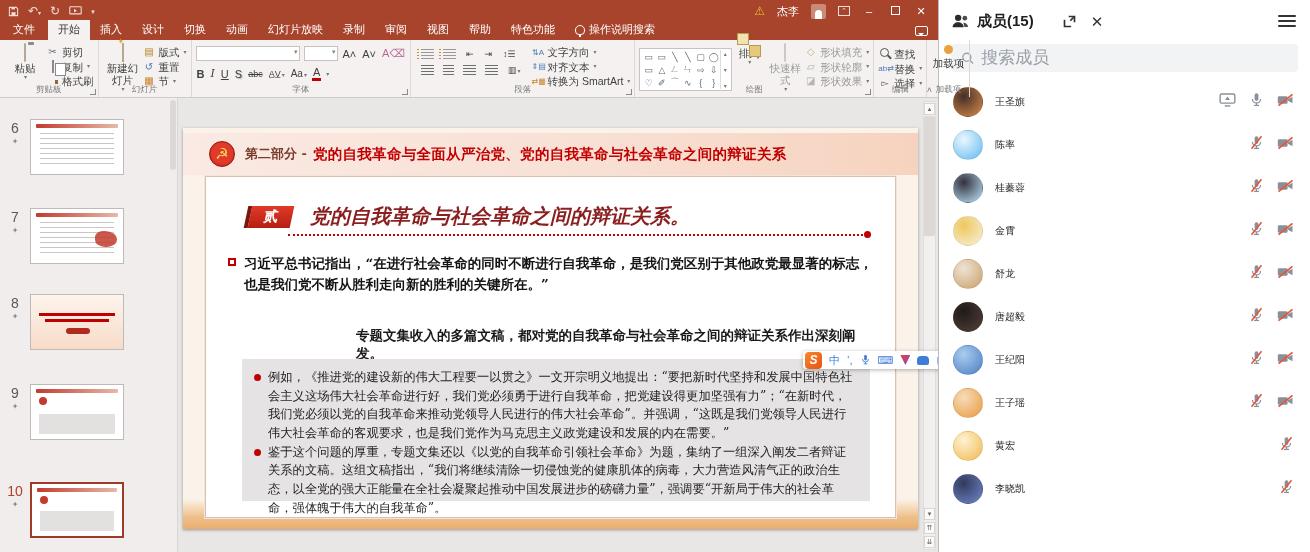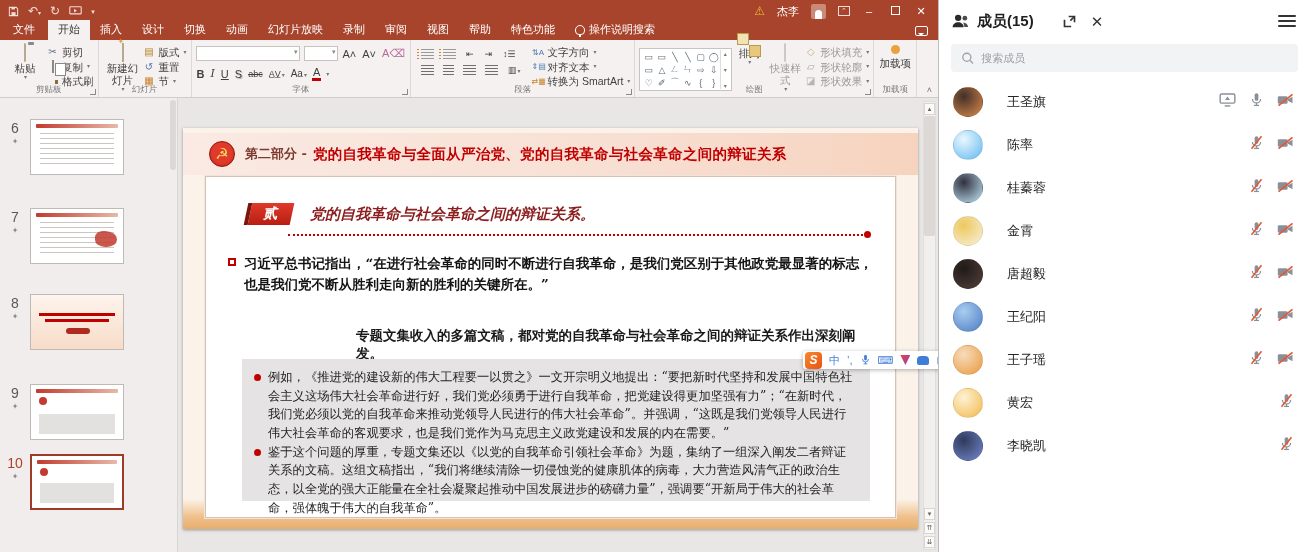--- a/index.html
+++ b/index.html
@@ -96,21 +96,21 @@
      background:linear-gradient(180deg,rgba(242,200,146,0),#EFC08A 60%,#E8AE6F); }
   .slide-header { position:absolute; top:5px; left:0; right:0; height:42px;
      background:linear-gradient(90deg,#FAEAE3,#F8DFD3 60%,#F6D3BE);
      display:flex; align-items:center; padding-left:26px; }
   .emblem { width:26px; height:26px; border-radius:50%; background:radial-gradient(circle at 50% 45%,#E03A2A 55%,#B71E12); color:#F6D463; font-size:15px; display:flex; align-items:center; justify-content:center; border:1.5px solid #8f1408; margin-right:10px; flex:none; }
   .part { font-size:13px; font-weight:bold; color:#7A3B2E; margin-right:6px; white-space:nowrap; font-family:"DejaVu Serif",serif; }
   .htitle { font-size:14.5px; font-weight:bold; color:#C00000; font-family:"DejaVu Serif",serif; letter-spacing:.3px; }
   .slide-inner { position:absolute; left:22px; top:48px; width:691px; height:342px; background:#fff; border:1px solid #d8c0b2; box-shadow:0 0 0 1px #f3e4da; z-index:1; }
   .sec-row { position:absolute; top:26px; left:40px; display:flex; align-items:center; }
   .sec-badge { background:linear-gradient(180deg,#E03A2A,#B71E12); color:#fff; font-size:14px; font-weight:bold; padding:2px 14px; transform:skewX(-12deg); border-left:4px solid #7c150c; }
-  .sec-title { margin-left:18px; font-size:15px; font-weight:bold; font-style:italic; color:#8B1F1F; font-family:"DejaVu Serif",serif; }
+  .sec-title { margin-left:18px; font-size:20px; font-weight:bold; font-style:italic; color:#8B1F1F; font-family:"DejaVu Serif",serif; }
   .dotline { position:absolute; top:57px; left:82px; right:28px; border-top:2.5px dotted #C00000; }
   .dotline:after { content:""; position:absolute; right:-4px; top:-5px; width:7px; height:7px; border-radius:50%; background:#C00000; }
   .quote { position:absolute; top:76px; left:22px; right:18px; display:flex; }
   .sqbul { width:8px; height:8px; border:2px solid #C00000; margin:5px 8px 0 0; flex:none; }
   .quote p { font-size:13.5px; line-height:1.55; color:#141414; font-weight:600; font-family:"DejaVu Serif",serif; }
   .emph { position:absolute; top:150px; left:150px; right:20px; font-size:13.5px; font-weight:bold; color:#1a1a1a; font-family:"DejaVu Serif",serif; }
   .graybox { position:absolute; top:182px; left:36px; width:628px; height:142px; background:#E5E3E3; padding:9px 14px 8px 26px; }
   .graybox li { list-style:none; position:relative; font-size:12.3px; line-height:1.52; color:#1f1f1f; font-family:"DejaVu Serif",serif; font-weight:500; }
   .graybox li:before { content:""; position:absolute; left:-14px; top:6px; width:7px; height:7px; border-radius:50%; background:#C00000; }
 
@@ -130,26 +130,26 @@
 
   
   .panel { flex:1; background:#fff; border-left:1px solid #bfbdbb; display:flex; flex-direction:column; overflow:hidden; }
   .p-header { height:42px; display:flex; align-items:center; padding:0 14px 0 12px; flex:none; }
   .p-title { font-size:15px; font-weight:bold; color:#1f1f1f; margin-left:7px; }
   .p-hicons { display:flex; align-items:center; gap:14px; margin-left:28px; }
   .p-close { font-size:15px; color:#333; line-height:1; }
   .burger { margin-left:auto; width:18px; display:flex; flex-direction:column; gap:3px; }
   .burger i { height:2px; background:#333; border-radius:1px; }
   .p-search { margin:2px 12px 8px; height:28px; background:#F2F3F5; border-radius:4px; display:flex; align-items:center; padding:0 10px; gap:7px; flex:none; }
-  .p-search input { border:none; outline:none; background:transparent; font-size:11px; color:#737373; width:100%; font-family:"Liberation Sans",sans-serif; }
+  .p-search input { border:none; outline:none; background:transparent; font-size:17px; color:#737373; width:100%; font-family:"Liberation Sans",sans-serif; }
   .p-search input::placeholder { color:#9aa0a6; }
   .mlist { flex:1; overflow:hidden; }
   .mrow { height:43px; display:flex; align-items:center; padding:0 16px 0 14px; }
   .mavatar { width:30px; height:30px; border-radius:50%; flex:none; border:1px solid rgba(0,0,0,.06); }
-  .mname { font-size:13px; color:#262626; margin-left:24px; font-weight:500; }
+  .mname { font-size:10px; color:#262626; margin-left:12px; font-weight:500; }
   .micons { margin-left:auto; display:flex; align-items:center; gap:13px; }
 </style>
 </head>
 <body>
 
 <div class="app">
 
   <div class="ppt">
 
     <div class="titlebar">
@@ -367,20 +367,39 @@
           <div class="smallbtn gray">
               <span class="sic" style="color:#b5b5b5">◪</span>
               <span>形状效果</span>
               <span class="dd">▾</span>
             </div>
         </div>
         <div class="rlabel"><span>绘图</span></div>
         <span class="launcher"></span>
       </div>
 
+      <div class="rgroup">
+        <div class="smallcol" style="padding-top:5px">
+          <div class="smallbtn">
+              <span class="sic"><span class="ic-search"></span></span>
+              <span>查找</span>
+            </div>
+          <div class="smallbtn">
+              <span class="sic" style="color:#4a7ab5;font-size:8px">ab⇄</span>
+              <span>替换</span>
+              <span class="dd">▾</span>
+            </div>
+          <div class="smallbtn">
+              <span class="sic" style="font-size:9px">▻</span>
+              <span>选择</span>
+              <span class="dd">▾</span>
+            </div>
+        </div>
+        <div class="rlabel"><span>编辑</span></div>
+      </div>
 
       <div class="rgroup">
         <div class="bigbtn" style="width:34px">
           <span class="ic-dot-addin"></span>
           <span>加载项</span>
         </div>
         <div class="rlabel"><span>加载项</span></div>
       </div>
       <span class="ribbon-collapse">˄</span>
     </div>
@@ -412,21 +431,21 @@
             </div>
           </div>
           <div class="thumb-item" style="top: 286px;">
             <div class="tnum">9<span class="star">✦</span></div>
             <div class="thumb">
               <div class="t-head"></div>
               <div class="t-redcirc"></div>
               <div class="t-graybox"></div>
             </div>
           </div>
-          <div class="thumb-item" style="top: 356px;">
+          <div class="thumb-item" style="top: 384px;">
             <div class="tnum" style="color: rgb(176, 64, 46);">10<span class="star">✦</span></div>
             <div class="thumb selected">
               <div class="t-head"></div>
               <div class="t-redcirc"></div>
               <div class="t-graybox"></div>
             </div>
           </div>
         </div>
       <div class="editor">
         <div class="slide">
@@ -580,74 +599,92 @@
                 <line x1="4" y1="22" x2="20" y2="2" stroke="#E0593B" stroke-width="2.6"></line>
               </svg></span>
             <span><svg width="17" height="14" viewBox="0 0 24 20">
                 <rect x="1" y="4.5" width="14" height="11" rx="2" fill="#8a9099"></rect>
                 <path d="M15.5 9l6.5-3.5v9L15.5 11z" fill="#8a9099"></path>
                 <line x1="2" y1="18" x2="22" y2="2" stroke="#E0593B" stroke-width="2.6"></line>
               </svg></span>
           </div>
         </div>
         <div class="mrow">
-          <div class="mavatar" style="background: radial-gradient(circle at 35% 30%, rgb(32, 26, 24), rgb(83, 64, 58));"></div>
-          <span class="mname">唐超毅</span>
+          <div class="mavatar" style="background: radial-gradient(circle at 35% 30%, rgb(239, 227, 211), rgb(200, 160, 106));"></div>
+          <span class="mname">舒龙</span>
           <div class="micons">
             <span><svg width="15" height="15" viewBox="0 0 24 24">
                 <rect x="9" y="2" width="6" height="12" rx="3" fill="#8a9099"></rect>
                 <path d="M5.5 11a6.5 6.5 0 0 0 13 0" fill="none" stroke="#8a9099" stroke-width="2"></path>
                 <line x1="12" y1="17.5" x2="12" y2="21" stroke="#8a9099" stroke-width="2"></line>
                 <line x1="8" y1="21.5" x2="16" y2="21.5" stroke="#8a9099" stroke-width="2"></line>
                 <line x1="4" y1="22" x2="20" y2="2" stroke="#E0593B" stroke-width="2.6"></line>
               </svg></span>
             <span><svg width="17" height="14" viewBox="0 0 24 20">
                 <rect x="1" y="4.5" width="14" height="11" rx="2" fill="#8a9099"></rect>
                 <path d="M15.5 9l6.5-3.5v9L15.5 11z" fill="#8a9099"></path>
                 <line x1="2" y1="18" x2="22" y2="2" stroke="#E0593B" stroke-width="2.6"></line>
               </svg></span>
           </div>
         </div>
         <div class="mrow">
-          <div class="mavatar" style="background: radial-gradient(circle at 35% 30%, rgb(169, 205, 239), rgb(77, 125, 196));"></div>
-          <span class="mname">王纪阳</span>
+          <div class="mavatar" style="background: radial-gradient(circle at 35% 30%, rgb(32, 26, 24), rgb(83, 64, 58));"></div>
+          <span class="mname">唐超毅</span>
           <div class="micons">
             <span><svg width="15" height="15" viewBox="0 0 24 24">
                 <rect x="9" y="2" width="6" height="12" rx="3" fill="#8a9099"></rect>
                 <path d="M5.5 11a6.5 6.5 0 0 0 13 0" fill="none" stroke="#8a9099" stroke-width="2"></path>
                 <line x1="12" y1="17.5" x2="12" y2="21" stroke="#8a9099" stroke-width="2"></line>
                 <line x1="8" y1="21.5" x2="16" y2="21.5" stroke="#8a9099" stroke-width="2"></line>
                 <line x1="4" y1="22" x2="20" y2="2" stroke="#E0593B" stroke-width="2.6"></line>
               </svg></span>
             <span><svg width="17" height="14" viewBox="0 0 24 20">
                 <rect x="1" y="4.5" width="14" height="11" rx="2" fill="#8a9099"></rect>
                 <path d="M15.5 9l6.5-3.5v9L15.5 11z" fill="#8a9099"></path>
                 <line x1="2" y1="18" x2="22" y2="2" stroke="#E0593B" stroke-width="2.6"></line>
               </svg></span>
           </div>
         </div>
         <div class="mrow">
-          <div class="mavatar" style="background: radial-gradient(circle at 35% 30%, rgb(247, 220, 186), rgb(232, 154, 65));"></div>
-          <span class="mname">王子瑶</span>
+          <div class="mavatar" style="background: radial-gradient(circle at 35% 30%, rgb(169, 205, 239), rgb(77, 125, 196));"></div>
+          <span class="mname">王纪阳</span>
           <div class="micons">
             <span><svg width="15" height="15" viewBox="0 0 24 24">
                 <rect x="9" y="2" width="6" height="12" rx="3" fill="#8a9099"></rect>
                 <path d="M5.5 11a6.5 6.5 0 0 0 13 0" fill="none" stroke="#8a9099" stroke-width="2"></path>
                 <line x1="12" y1="17.5" x2="12" y2="21" stroke="#8a9099" stroke-width="2"></line>
                 <line x1="8" y1="21.5" x2="16" y2="21.5" stroke="#8a9099" stroke-width="2"></line>
                 <line x1="4" y1="22" x2="20" y2="2" stroke="#E0593B" stroke-width="2.6"></line>
               </svg></span>
             <span><svg width="17" height="14" viewBox="0 0 24 20">
                 <rect x="1" y="4.5" width="14" height="11" rx="2" fill="#8a9099"></rect>
                 <path d="M15.5 9l6.5-3.5v9L15.5 11z" fill="#8a9099"></path>
                 <line x1="2" y1="18" x2="22" y2="2" stroke="#E0593B" stroke-width="2.6"></line>
               </svg></span>
           </div>
         </div>
         <div class="mrow">
+          <div class="mavatar" style="background: radial-gradient(circle at 35% 30%, rgb(247, 220, 186), rgb(232, 154, 65));"></div>
+          <span class="mname">王子瑶</span>
+          <div class="micons">
+            <span><svg width="15" height="15" viewBox="0 0 24 24">
+                <rect x="9" y="2" width="6" height="12" rx="3" fill="#8a9099"></rect>
+                <path d="M5.5 11a6.5 6.5 0 0 0 13 0" fill="none" stroke="#8a9099" stroke-width="2"></path>
+                <line x1="12" y1="17.5" x2="12" y2="21" stroke="#8a9099" stroke-width="2"></line>
+                <line x1="8" y1="21.5" x2="16" y2="21.5" stroke="#8a9099" stroke-width="2"></line>
+                <line x1="4" y1="22" x2="20" y2="2" stroke="#E0593B" stroke-width="2.6"></line>
+              </svg></span>
+            <span><svg width="17" height="14" viewBox="0 0 24 20">
+                <rect x="1" y="4.5" width="14" height="11" rx="2" fill="#8a9099"></rect>
+                <path d="M15.5 9l6.5-3.5v9L15.5 11z" fill="#8a9099"></path>
+                <line x1="2" y1="18" x2="22" y2="2" stroke="#E0593B" stroke-width="2.6"></line>
+              </svg></span>
+          </div>
+        </div>
+        <div class="mrow">
           <div class="mavatar" style="background: radial-gradient(circle at 35% 30%, rgb(253, 242, 211), rgb(242, 185, 78));"></div>
           <span class="mname">黄宏</span>
           <div class="micons">
             <span><svg width="15" height="15" viewBox="0 0 24 24">
                 <rect x="9" y="2" width="6" height="12" rx="3" fill="#8a9099"></rect>
                 <path d="M5.5 11a6.5 6.5 0 0 0 13 0" fill="none" stroke="#8a9099" stroke-width="2"></path>
                 <line x1="12" y1="17.5" x2="12" y2="21" stroke="#8a9099" stroke-width="2"></line>
                 <line x1="8" y1="21.5" x2="16" y2="21.5" stroke="#8a9099" stroke-width="2"></line>
                 <line x1="4" y1="22" x2="20" y2="2" stroke="#E0593B" stroke-width="2.6"></line>
               </svg></span>

